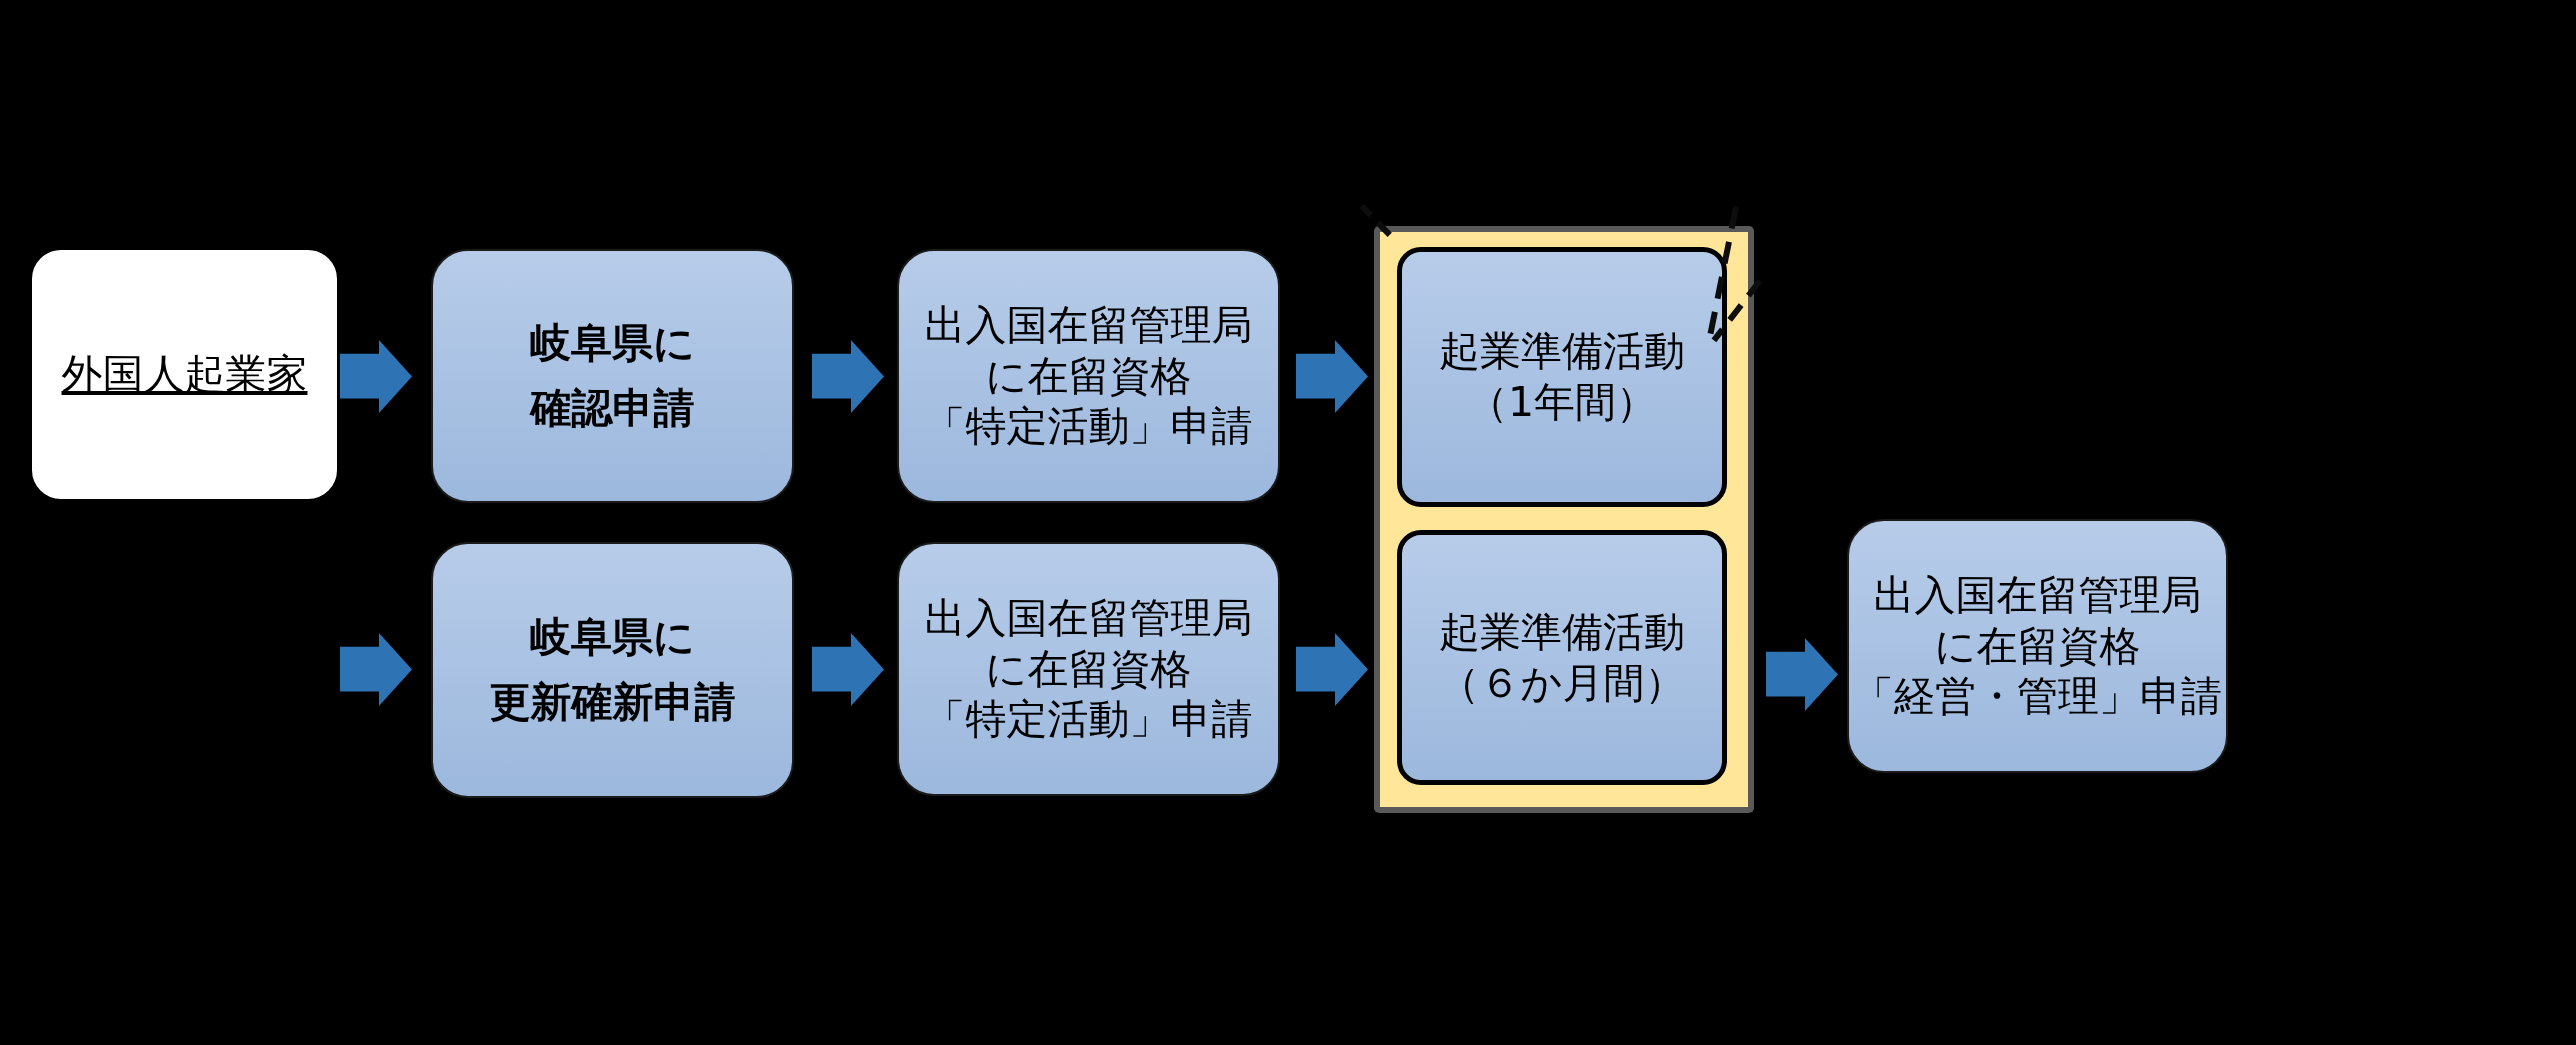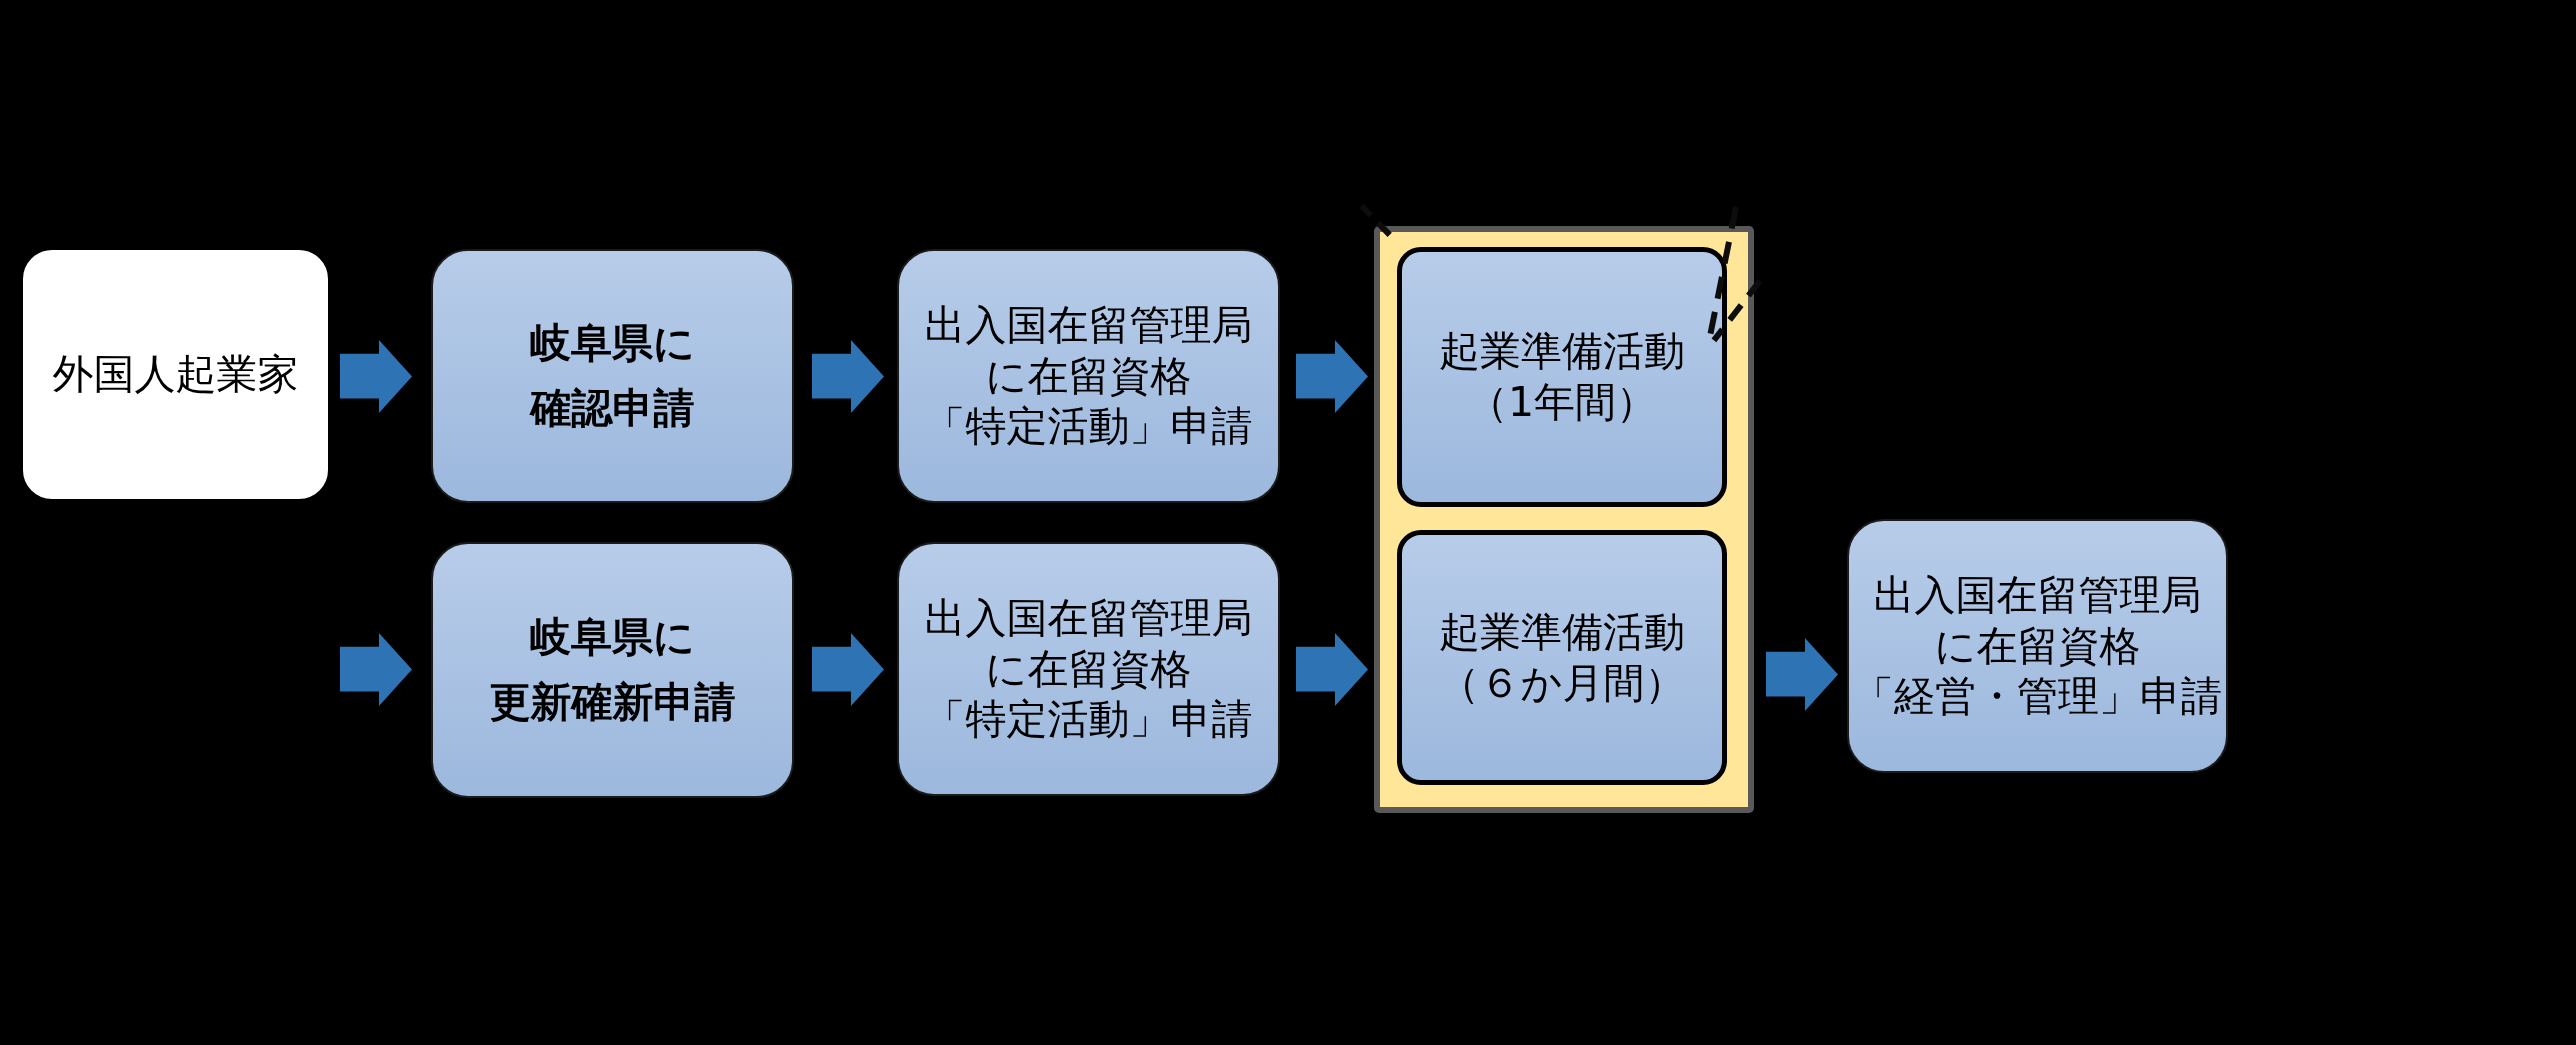--- a/index.html
+++ b/index.html
@@ -48,21 +48,21 @@
   .arrow{position:absolute;width:72px;height:73px;}
   .arrow svg{display:block;width:100%;height:100%;}
   #leader-overlay{position:absolute;left:0;top:0;z-index:5;pointer-events:none;}
   .z2{z-index:2;}
 </style>
 </head>
 <body>
 
 <div id="canvas" style="--bg: #000000; --ink: #000000; --white: #ffffff; --blueTop: #b7cce9; --blueBottom: #9cb8dd; --arrow: #2e74b5; --yellow: #ffe699; --yellowBorder: #595959;">
 
-  <div class="node white lh-tight" style="left:20px;top:247px;width:311px;height:255px;">
+  <div class="node white lh-tight" style="left:29px;top:247px;width:311px;height:255px;text-decoration:underline;">
     <span>外国人起業家</span>
   </div>
 
   <div class="arrow" style="left:340px;top:340px;">
     <svg viewBox="0 0 85 86">
         <polygon class="arrow-poly" points="0,16 46,16 46,0 85,43 46,86 46,69 0,69" fill="#2e74b5"></polygon>
       </svg>
   </div>
 
   <div class="node blue lh-wide" style="left:431px;top:249px;width:363px;height:254px;">

